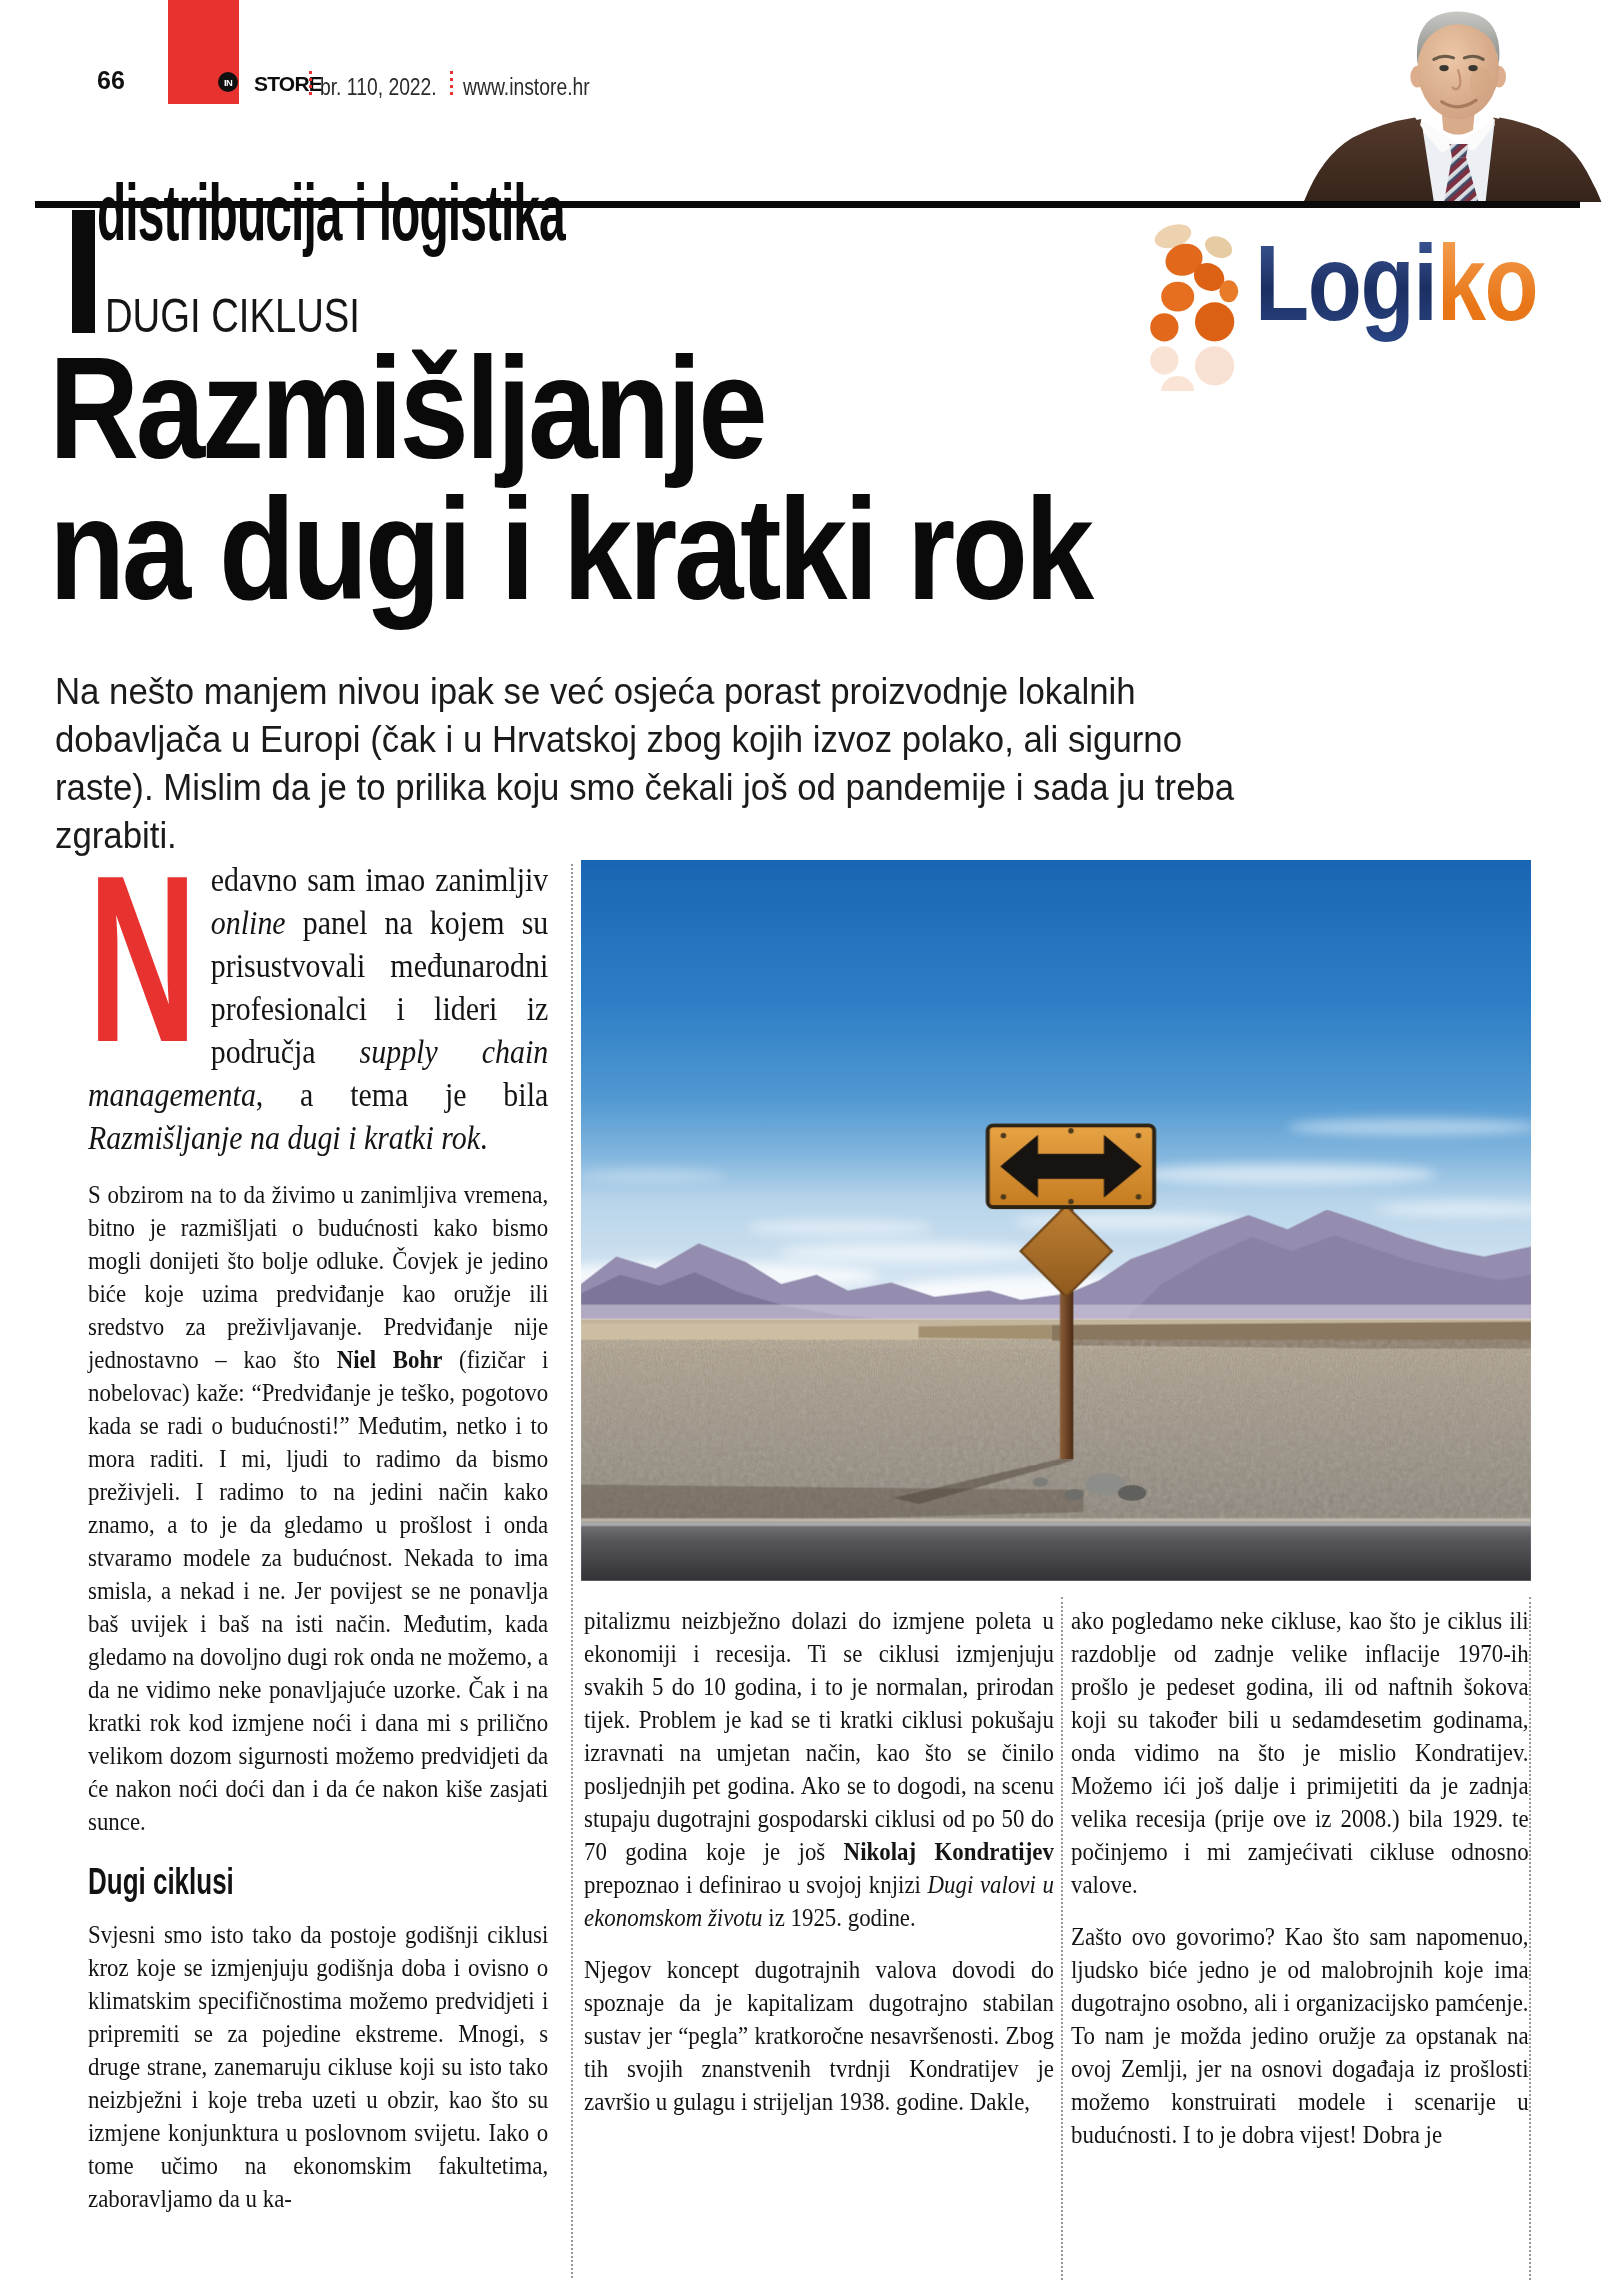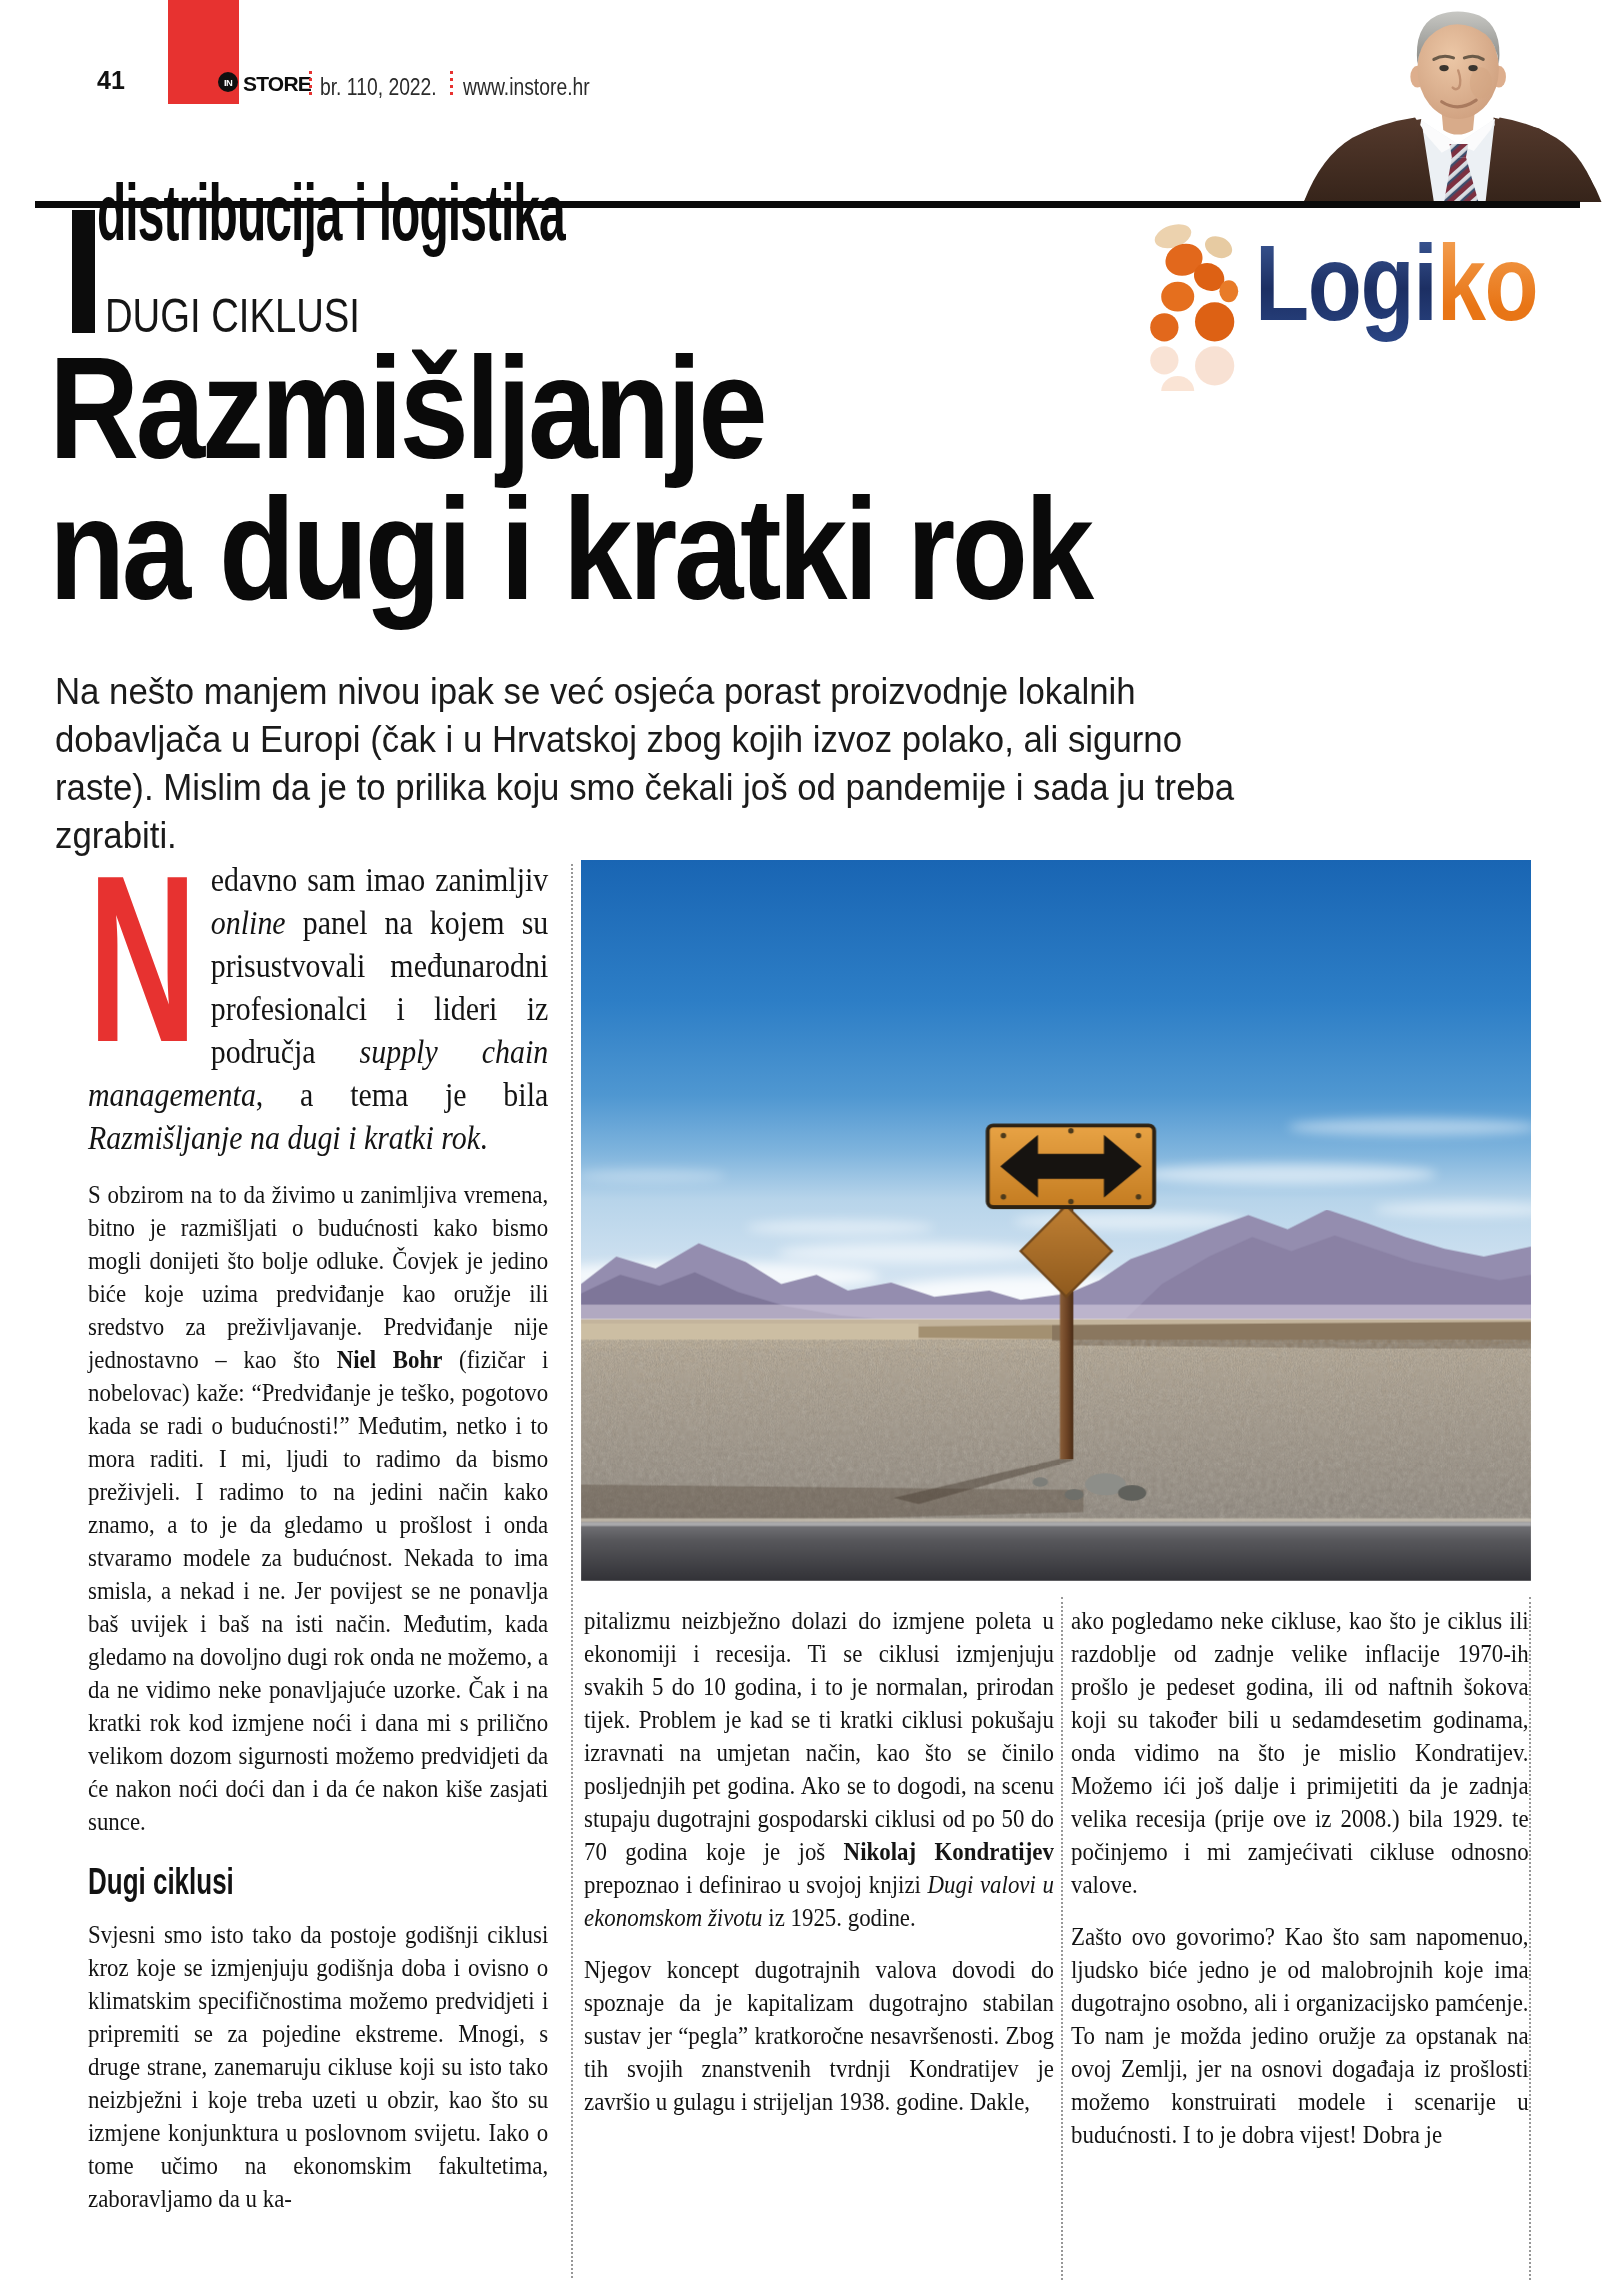--- a/index.html
+++ b/index.html
@@ -6,21 +6,21 @@
   .page{position:relative;width:1623px;height:2295px;background:#fff;overflow:hidden;
         font-family:"Liberation Serif", serif;color:#141414;}
   .abs{position:absolute;}
 
   
   .page-num{left:97px;top:66px;font-family:"Liberation Sans",sans-serif;font-weight:700;font-size:25px;color:#111;}
   .red-rect{left:168px;top:0;width:71px;height:104px;background:var(--accent,#e73230);}
   .in-circle{left:218px;top:72px;width:20.4px;height:20.4px;border-radius:50%;background:#101010;
              display:flex;align-items:center;justify-content:center;}
   .in-circle span{color:#fff;font-family:"Liberation Sans",sans-serif;font-weight:700;font-size:9.4px;letter-spacing:-0.4px;}
-  .store-label{left:243px;top:72px;font-family:"Liberation Sans",sans-serif;font-weight:700;font-size:21px;letter-spacing:-0.8px;color:#0d0d0d;}
+  .store-label{left:254px;top:72px;font-family:"Liberation Sans",sans-serif;font-weight:700;font-size:21px;letter-spacing:-0.8px;color:#0d0d0d;}
   .hdr-dots{width:3.1px;height:25px;top:71px;
             background:repeating-linear-gradient(to bottom,var(--accent,#e73230) 0 3.1px,transparent 3.1px 7px);}
   .hdr-small{top:74px;font-family:"Liberation Sans",sans-serif;font-size:23px;color:#2b2b2b;
              transform:scaleX(.84);transform-origin:left top;white-space:nowrap;}
   .section-heading{left:97px;top:118px;font-family:"Liberation Sans",sans-serif;font-weight:700;
                    font-size:80px;letter-spacing:-1.6px;color:#0b0b0b;white-space:nowrap;
                    transform:scaleX(.60);transform-origin:left top;line-height:82px;}
   .author-block{left:746px;top:144px;width:521px;text-align:right;font-family:"Liberation Sans",sans-serif;line-height:29px;}
   .author-name{font-weight:700;font-size:26px;color:#101010;}
   .author-role{font-weight:400;font-size:26px;color:#1c1c1c;}
@@ -67,21 +67,21 @@
   .vr3{left:1529px;top:1597px;height:683px;}
 
   
   .desert-photo{left:581px;top:860px;width:950px;height:721px;}
 </style>
 </head>
 <body>
 
 <div class="page">
 
-  <div class="abs page-num">41</div>
+  <div class="abs page-num">66</div>
   <div class="abs red-rect"></div>
   <div class="abs in-circle">
       <span>IN</span>
     </div>
   <div class="abs store-label">STORE</div>
   <div class="abs hdr-dots" style="left:309px;"></div>
   <div class="abs hdr-small" style="left:320px;">br. 110, 2022.</div>
   <div class="abs hdr-dots" style="left:450px;"></div>
   <div class="abs hdr-small" style="left:463px;">www.instore.hr</div>
 

